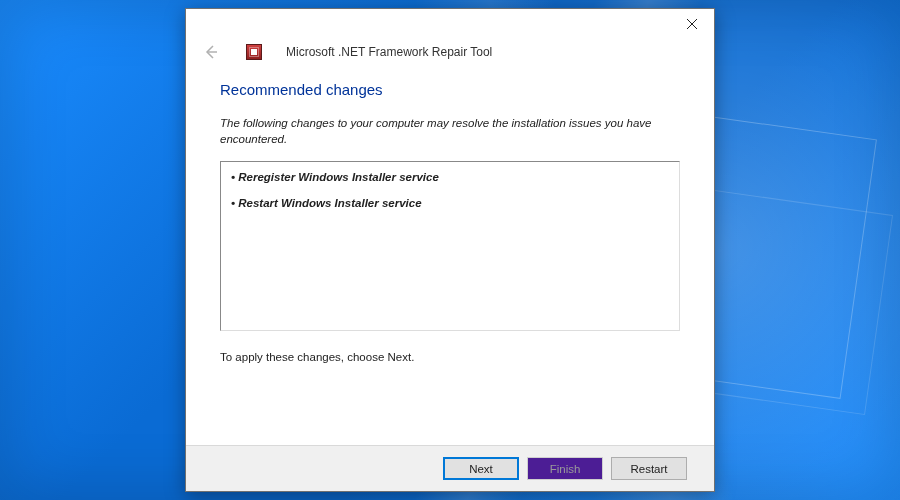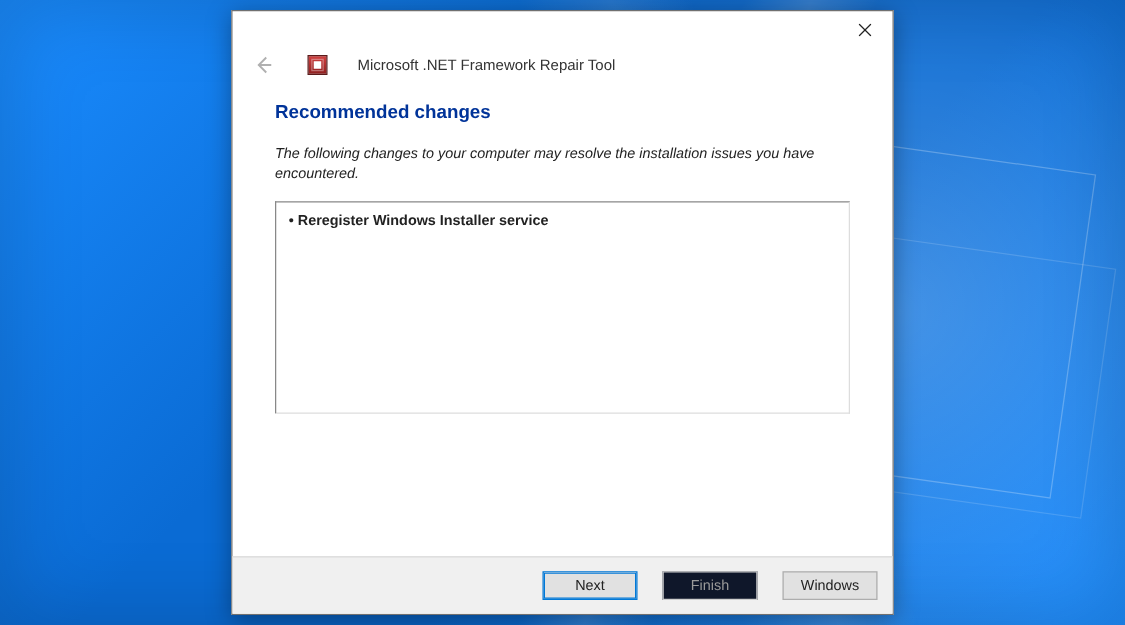--- a/index.html
+++ b/index.html
@@ -84,21 +84,21 @@
 
     .content {
       flex:1 1 auto;
       padding: 18px 34px 8px 34px;
       display:flex; flex-direction:column;
       overflow:hidden;
     }
     .heading {
       color:#003399;
       font-size:15px;
-      font-weight:700;
+      font-weight:400;
       margin-bottom:18px;
     }
     .intro {
       font-size:11.5px;
       color:#222;
       line-height:1.35;
       margin-bottom:14px;
       font-style:italic;
     }
 
@@ -108,55 +108,55 @@
       border-right:1px solid #ddd;
       border-bottom:1px solid #ddd;
       background:#fff;
       padding:8px 10px 8px 10px;
       height:170px;
       overflow:auto;
       font-size:11.5px;
       line-height:1.35;
       color:#222;
     }
-    .change-item { margin-bottom:10px; }
+    .change-item { margin-bottom:10px;font-style:italic; }
     .change-title { font-weight:700; }
     .change-title::before { content:"• "; font-weight:700; }
     .change-desc { padding-left:12px; }
 
     .apply-note {
       font-size:11.5px;
       color:#222;
       margin-top:20px;
     }
 
     .footer {
       height:46px;
       border-top:1px solid #d9d9d9;
       background:#f0f0f0;
       display:flex; align-items:center; justify-content:flex-end;
-      gap:20px;
-      padding:0 12px;
+      gap:8px;
+      padding:0 27px;
     }
     .btn {
       min-width:76px; height:23px;
       font-size:11.5px;
       background:#e1e1e1;
       border:1px solid #adadad;
       color:#222;
       padding:0 10px;
       cursor:pointer;
     }
     .btn.default {
       border:1px solid #0078d7;
       box-shadow: inset 0 0 0 1px #0078d7;
     }
     .btn:disabled {
       color:#9a9a9a;
-      background:#0f172a;
+      background:#4c1d95;
       border-color:#cfcfcf;
       cursor:default;
     }
   </style>
 </head>
 <body>
 
 <div class="wallpaper"></div>
 <div class="edge-fade"></div>
 
@@ -184,24 +184,26 @@
 
   <div class="content">
     <div class="heading">Recommended changes</div>
     <div class="intro">The following changes to your computer may resolve the installation issues you have encountered.</div>
 
     <div class="changes-box">
       <div class="change-item">
         <div class="change-title">Reregister Windows Installer service</div>
       </div>
       <div class="change-item">
+        <div class="change-title">Restart Windows Installer service</div>
       </div>
     </div>
 
+    <div class="apply-note">To apply these changes, choose Next.</div>
   </div>
 
   <div class="footer">
     <button class="btn default">Next</button>
     <button class="btn" disabled="">Finish</button>
-    <button class="btn">Windows</button>
+    <button class="btn">Restart</button>
   </div>
 
 </div>
 
 </body></html>

